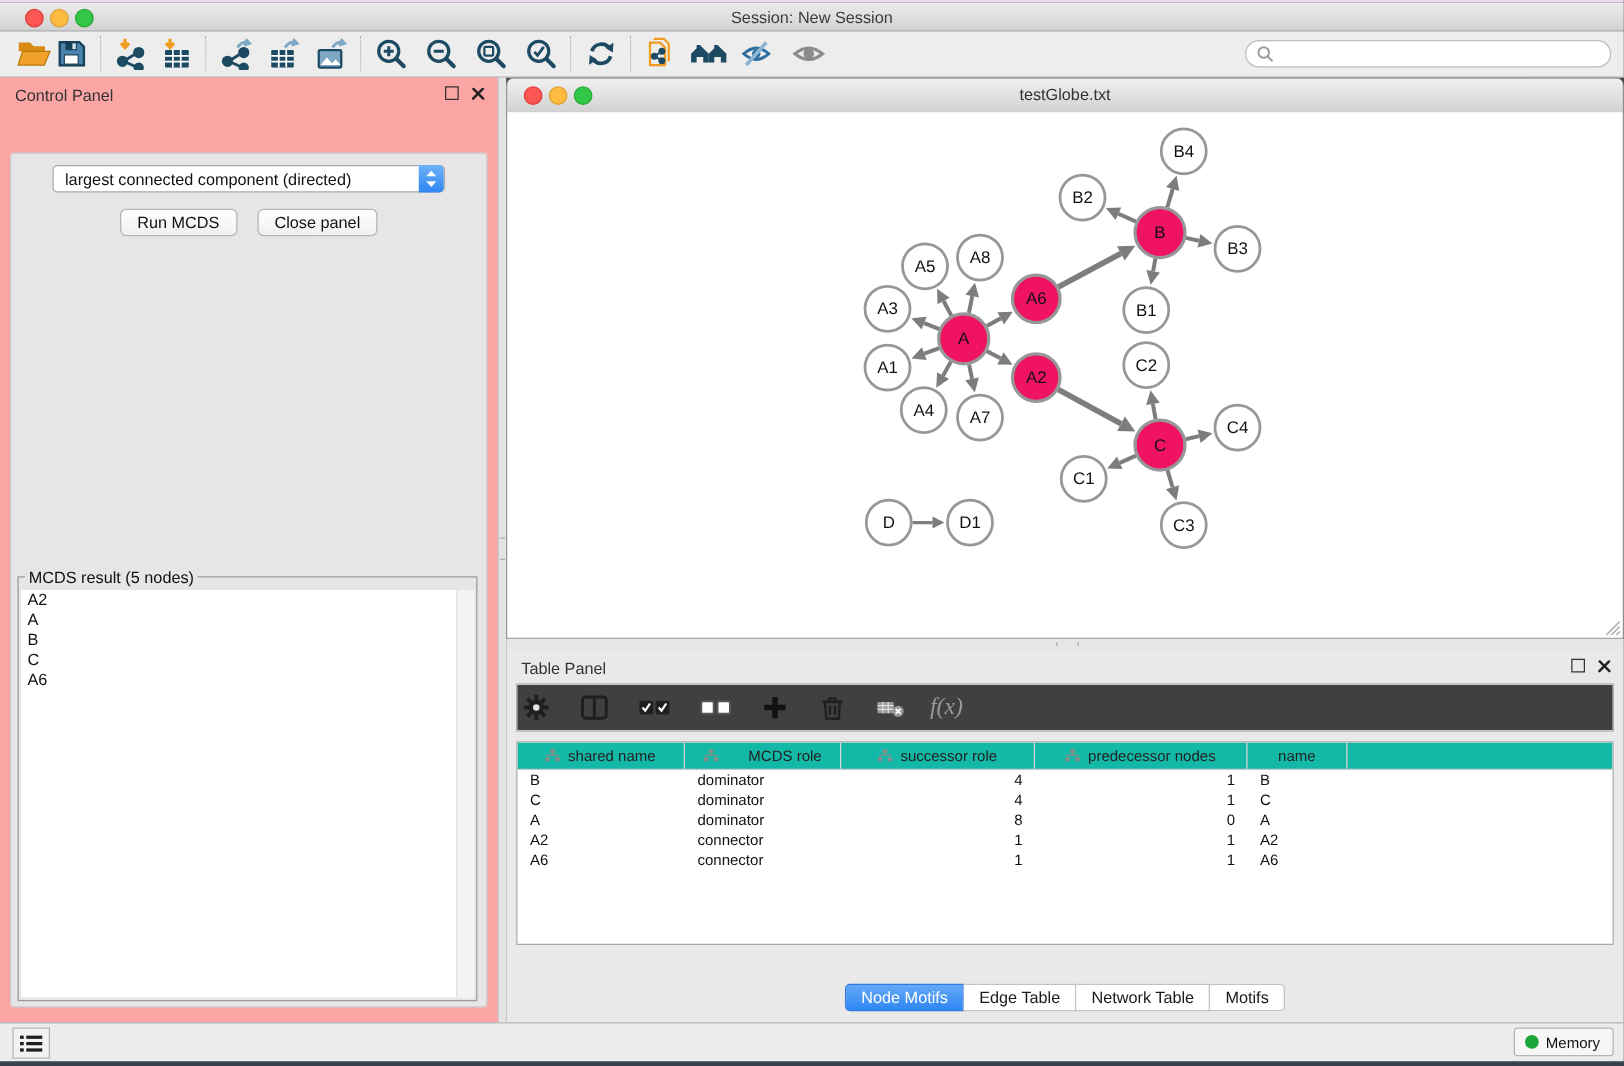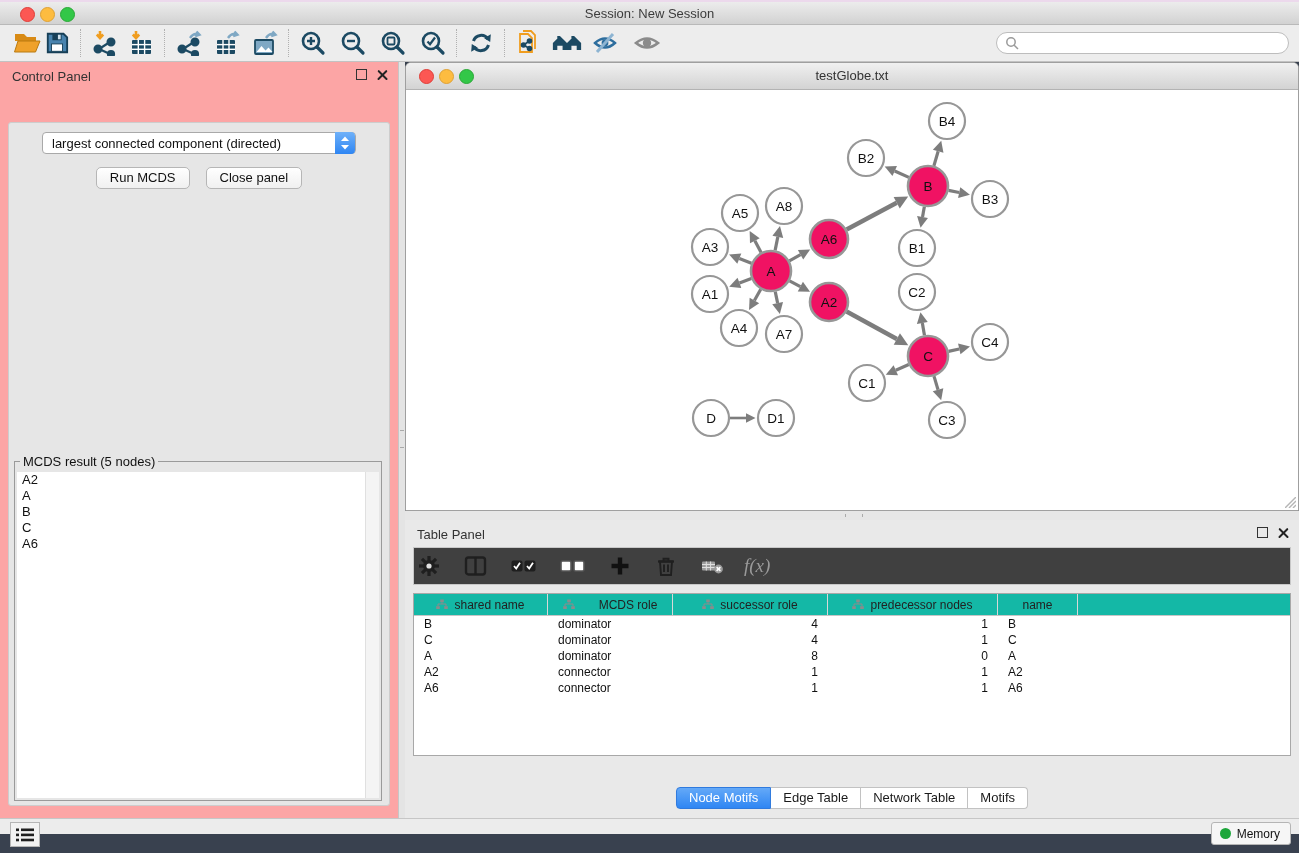--- a/index.html
+++ b/index.html
@@ -114,21 +114,21 @@
   #tbl-container{position:absolute;left:8px;right:8px;top:73px;bottom:62px;background:#fff;border:1px solid #a8a8a8;overflow:hidden;}
   #tbl-head{display:flex;height:21px;background:#14b8a6;border-bottom:1px solid #c6c6c6;}
   .th{display:flex;align-items:center;justify-content:center;gap:6px;font-size:12px;color:#222;border-right:1px solid #d8d8d8;box-sizing:border-box;flex:0 0 auto;}
   .th:last-child{border-right:1px solid #d8d8d8;}
   .tr{display:flex;height:16px;align-items:center;}
   .td{font-size:12px;color:#111;box-sizing:border-box;padding:0 10px;white-space:nowrap;flex:0 0 auto;}
   #tbl-tabs{position:absolute;bottom:9px;left:50%;transform:translateX(-50%);}
   #tbl-tabs .seg-tab{height:20px;line-height:20px;}
   
   #statusbar{
-    position:absolute;left:0;top:818px;width:1299px;height:16px;
+    position:absolute;left:0;top:818px;width:1299px;height:31px;
     background:#ececec;border-top:1px solid #c6c6c6;box-sizing:border-box;
   }
   #list-btn{position:absolute;left:10px;top:3px;width:28px;height:23px;background:#f2f2f2;border:1px solid #b5b5b5;display:flex;align-items:center;justify-content:center;}
   #memory-btn{
     position:absolute;right:8px;top:3px;height:23px;padding:0 10px 0 8px;
     background:#f6f6f6;border:1px solid #b5b5b5;border-radius:3px;
     display:flex;align-items:center;gap:6px;box-sizing:border-box;
   }
   #memory-dot{width:11px;height:11px;border-radius:50%;background:#1ca63a;}
   #memory-label{font-size:12px;color:#111;}

